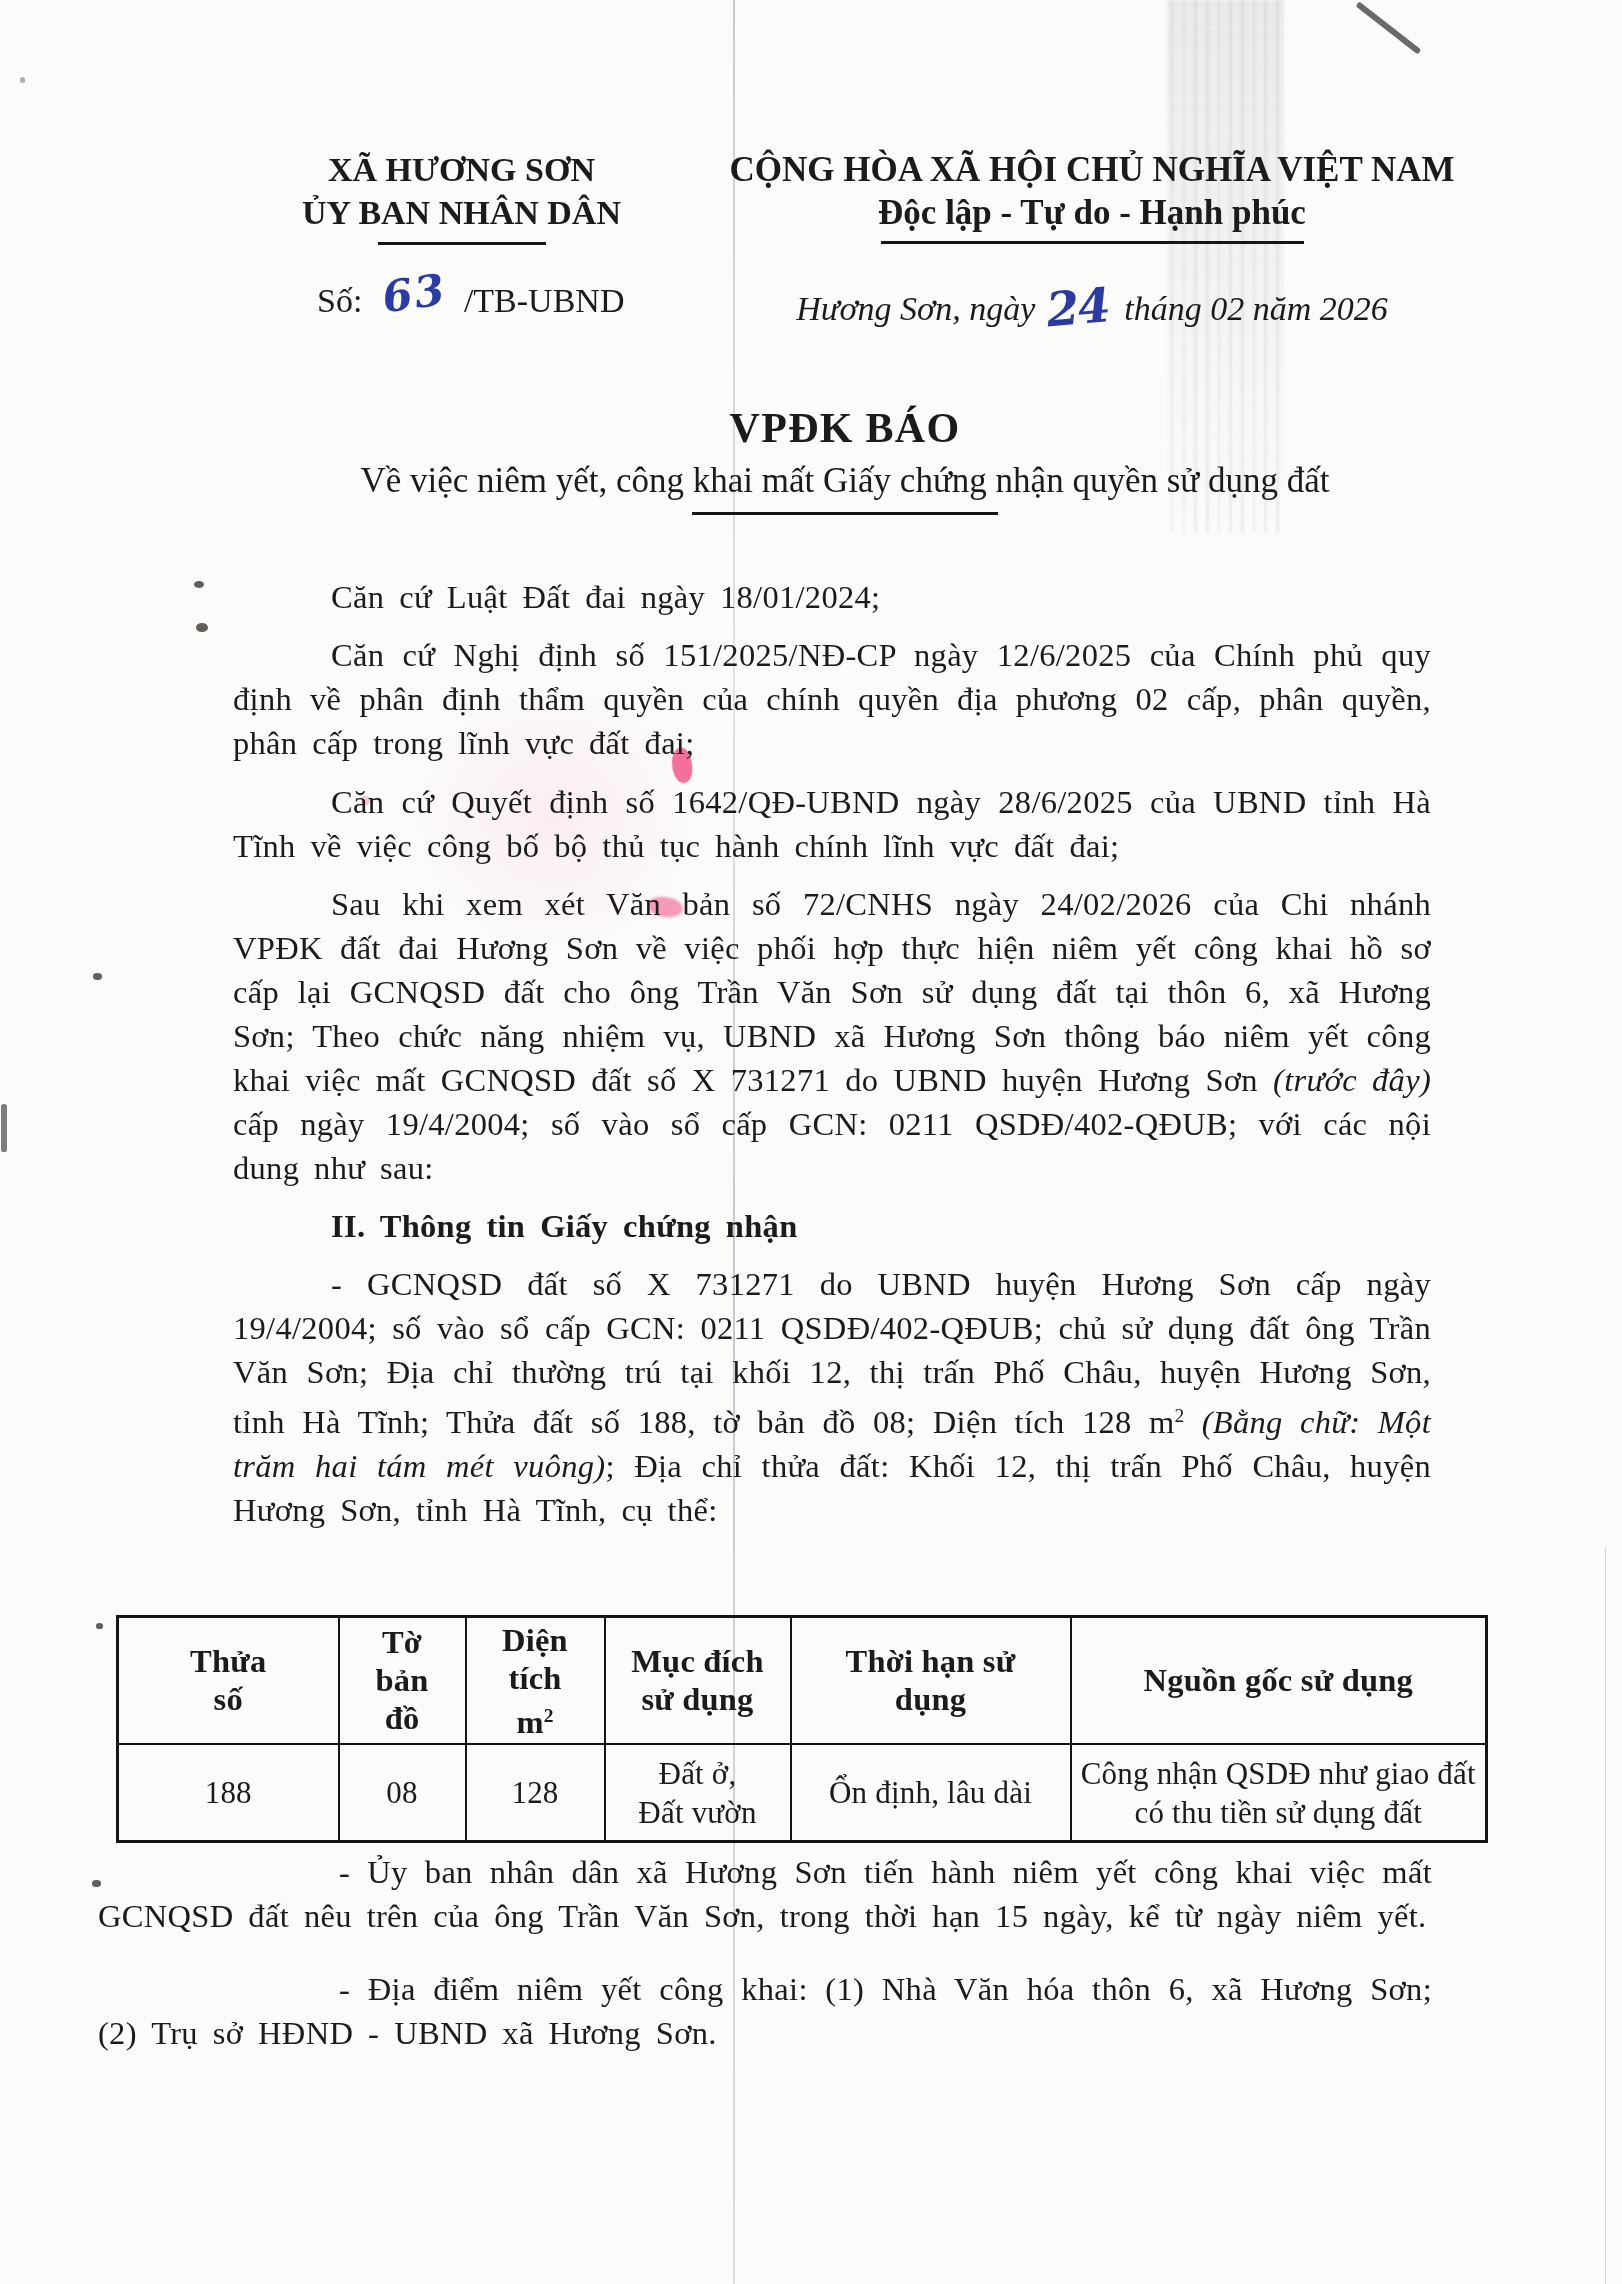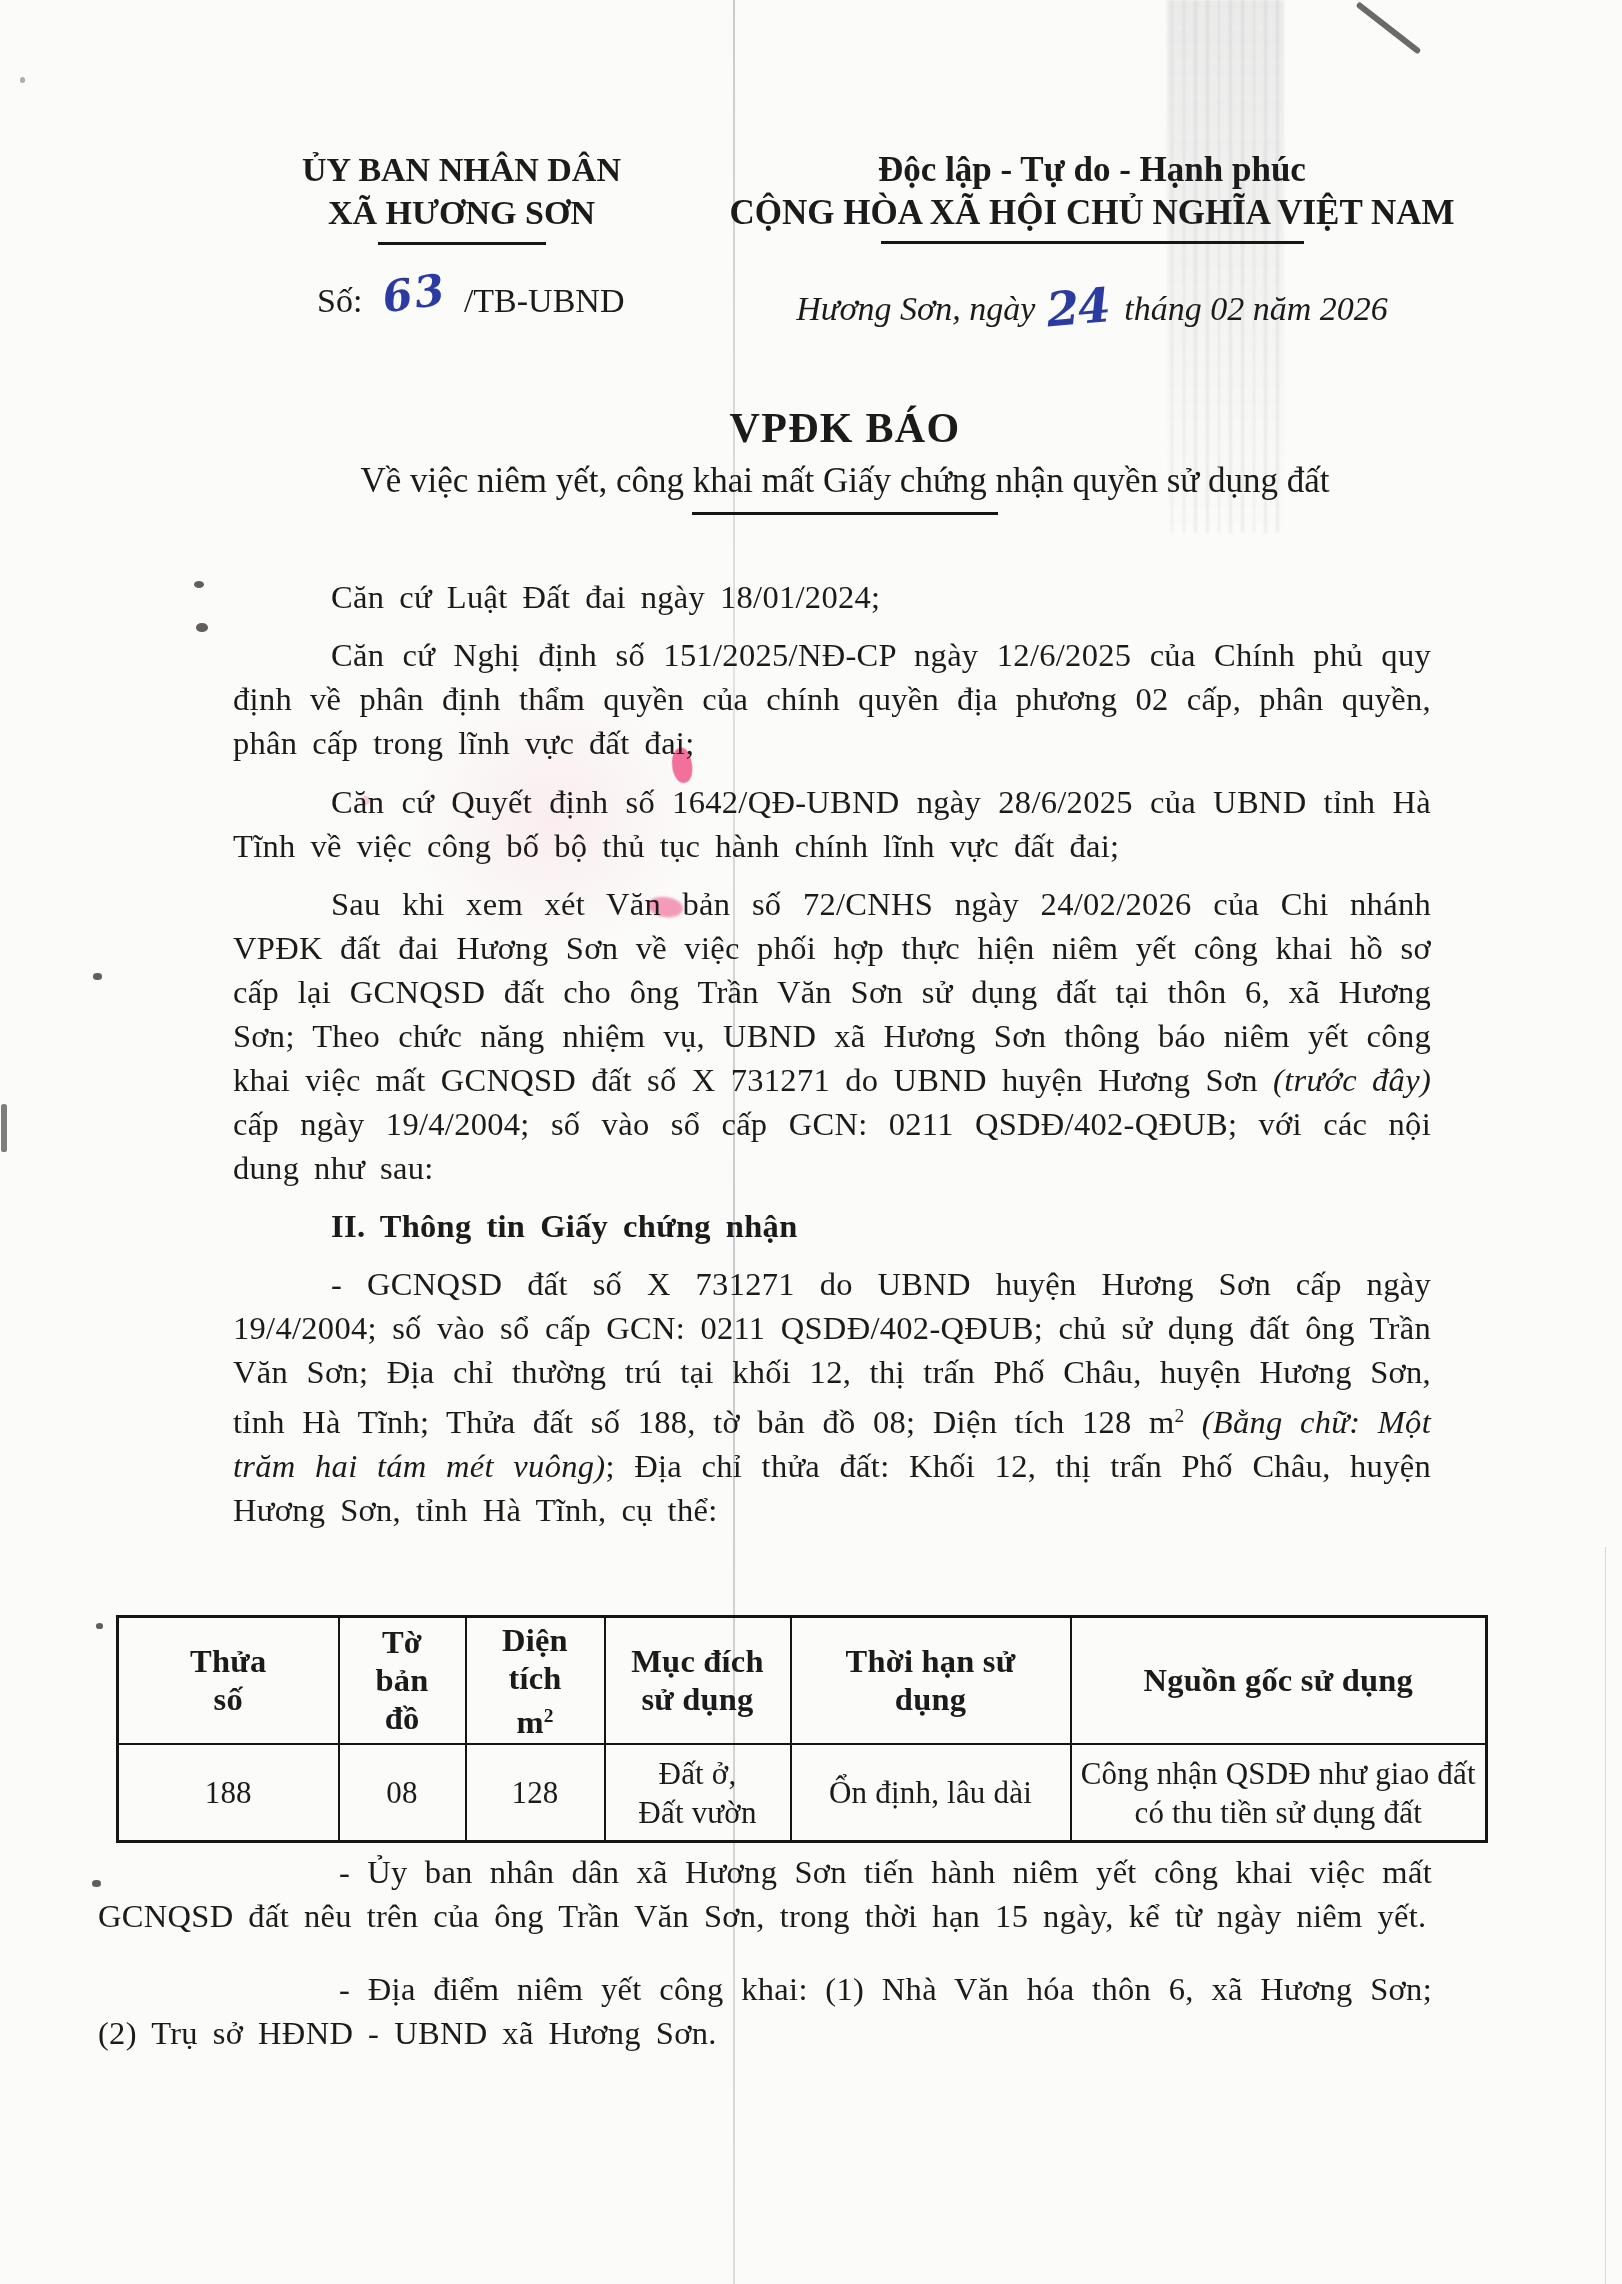--- a/index.html
+++ b/index.html
@@ -92,28 +92,28 @@
   <div class="artifact speck sp4"></div>
   <div class="artifact speck sp5"></div>
   <div class="artifact speck sp6"></div>
   <div class="artifact edge-dash"></div>
   <div class="artifact pinkwash"></div>
   <div class="artifact pink1"></div>
   <div class="artifact pink2"></div>
   <div class="artifact pinkdot"></div>
 
   <div class="hdr-left">
+    <div>XÃ HƯƠNG SƠN</div>
     <div>ỦY BAN NHÂN DÂN</div>
-    <div>XÃ HƯƠNG SƠN</div>
     <div class="rule rule-left"></div>
   </div>
 
   <div class="hdr-right">
+    <div>CỘNG HÒA XÃ HỘI CHỦ NGHĨA VIỆT NAM</div>
     <div>Độc lập - Tự do - Hạnh phúc</div>
-    <div>CỘNG HÒA XÃ HỘI CHỦ NGHĨA VIỆT NAM</div>
     <div class="rule rule-right"></div>
   </div>
 
   <div class="so-line">
     <span>Số:</span>
     <span class="hand hand-so">63</span>
     <span>/TB-UBND</span>
   </div>
 
   <div class="date-line">

